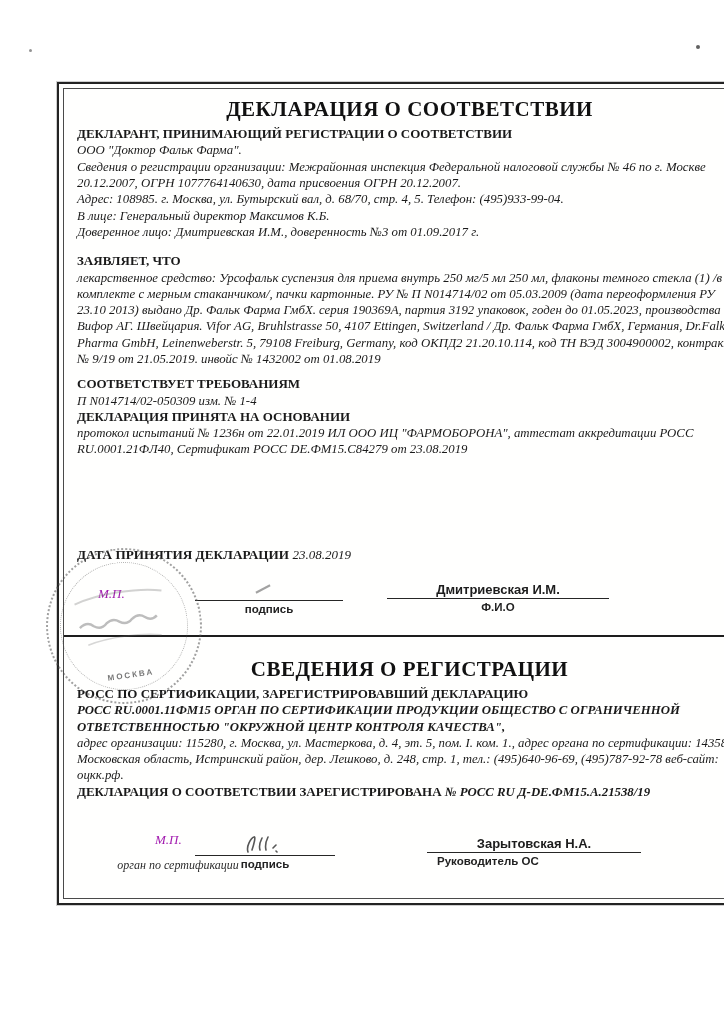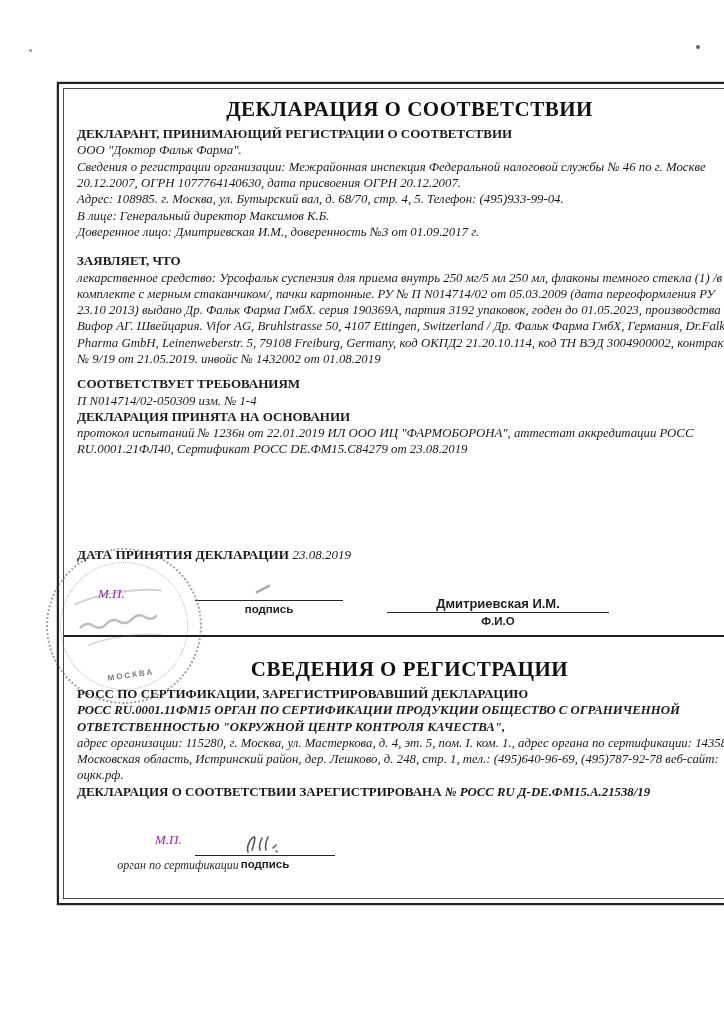--- a/index.html
+++ b/index.html
@@ -53,21 +53,21 @@
     font-size:13px;text-align:center;margin-bottom:1px;color:#1d1d1d;
   }
   .mp{font-style:italic;font-size:13px;color:#a21caf;}
   .mp1{position:absolute;left:21px;top:10px;}
   .mp2{position:absolute;left:78px;top:6px;}
   .mpsub{
     position:absolute;left:36px;top:32px;width:130px;text-align:center;
     font-style:italic;font-size:12px;line-height:15px;color:#2c2c2c;
   }
   .col-c1{position:absolute;left:118px;top:24px;width:148px;}
-  .col-r1{position:absolute;left:310px;top:20px;width:222px;}
+  .col-r1{position:absolute;left:310px;top:6px;width:222px;}
   .col-c2{position:absolute;left:118px;top:6px;width:140px;}
   .col-r2{position:absolute;left:350px;top:10px;width:214px;}
   .col-r2 .cap{text-align:left;padding-left:10px;}
   .penmark1{
     position:absolute;left:60px;top:-12px;width:16px;height:2px;
     background:#555;opacity:.55;transform:rotate(-28deg);
   }
   .squiggle{display:block;margin:0 auto -1px auto;}
 
   .divider{
@@ -151,20 +151,25 @@
     <div class="sigrow sigrow2">
       <span class="mp mp2">М.П.</span>
       <div class="mpsub">орган по сертификации</div>
       <div class="col-c2">
         <svg class="squiggle" width="46" height="24" viewBox="0 0 46 24">
           <path d="M6 20 C4 14 9 6 12 5 C14 4 12 12 10 18 M20 6 C18 10 17 15 18 18 M26 5 C24 9 23 14 24 18 M31 16 l3 -3 M34 19 l1 1" fill="none" stroke="#3a3a3a" stroke-width="1.6" stroke-linecap="round" opacity=".85"></path>
         </svg>
         <div class="sigline"></div>
         <div class="cap">подпись</div>
       </div>
+      <div class="col-r2">
+        <div class="signame">Зарытовская Н.А.</div>
+        <div class="sigline"></div>
+        <div class="cap">Руководитель ОС</div>
+      </div>
     </div>
 
   </div>
 
   <div class="stamp">
     <div class="ring"></div>
     <svg class="scribbles" width="130" height="80" viewBox="0 0 130 80">
       <path d="M20 18 C45 10 85 10 108 16" fill="none" stroke="#6a6a6a" stroke-width="2" opacity=".5"></path>
       <path d="M22 42 q8 -6 14 0 q7 5 13 -1 q7 -5 13 0 q7 5 13 -1 q7 -5 13 0 q6 5 12 0" fill="none" stroke="#585858" stroke-width="2.4" opacity=".65"></path>
       <path d="M28 60 C50 55 80 55 102 60" fill="none" stroke="#6a6a6a" stroke-width="1.6" opacity=".45"></path>

